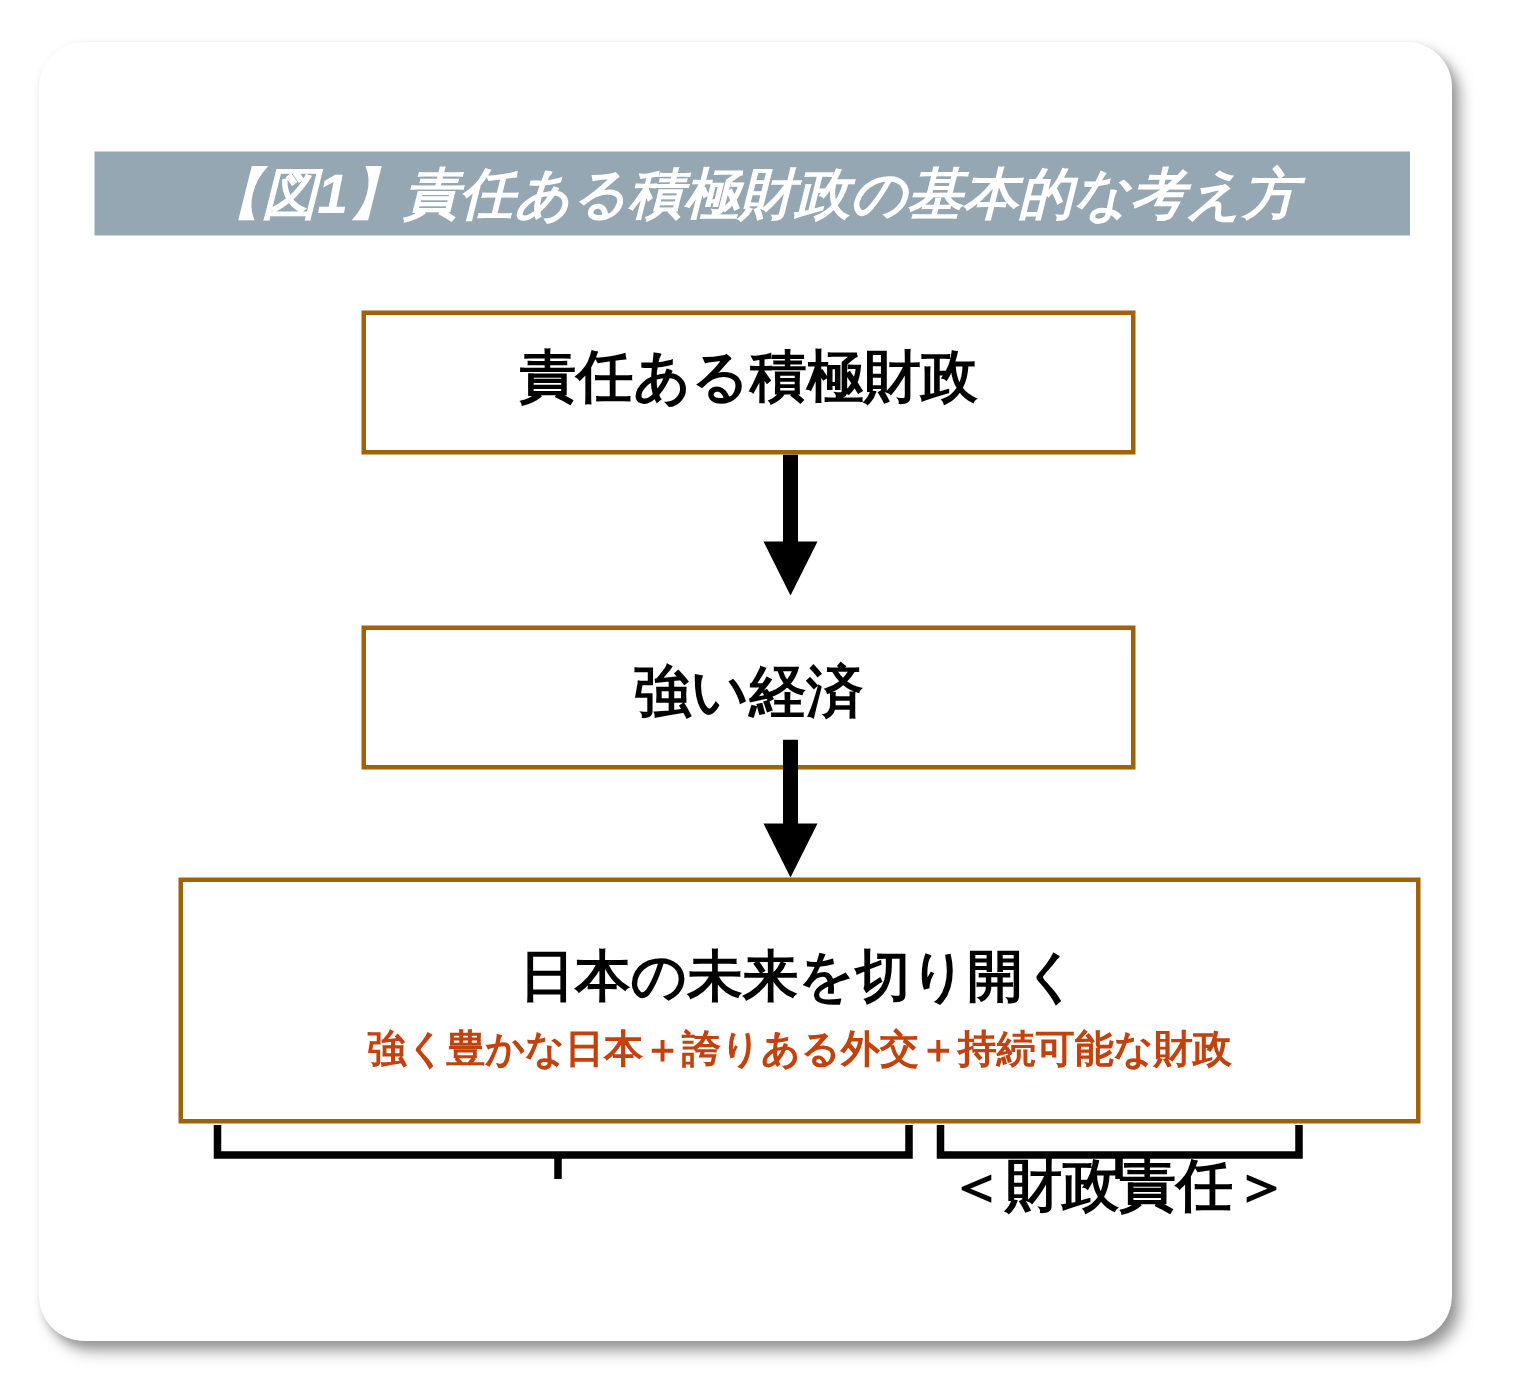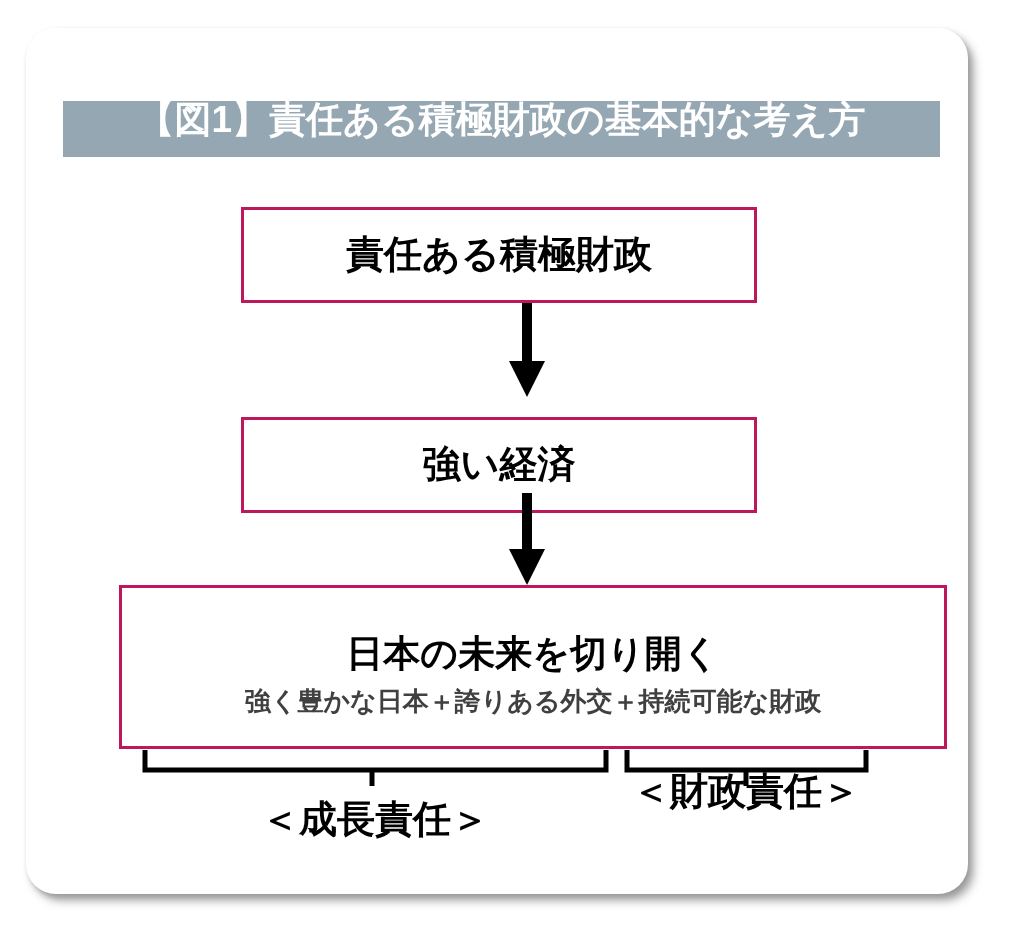--- a/index.html
+++ b/index.html
@@ -35,43 +35,45 @@
 
   
   .title-band {
     position: absolute;
     left: 37px;
     top: 73px;
     width: 877px;
     height: 56px;
     background: #95a7b2;
     display: flex;
-    align-items: flex-start;
+    align-items: center;
     justify-content: center;
     box-sizing: border-box;
+    font-style: italic;
   }
   .title-band-text {
     color: #ffffff;
     font-size: 37px;
     font-weight: bold;
     letter-spacing: 0px;
     line-height: 1;
     white-space: nowrap;
   }
 
   
   .flow-box {
     position: absolute;
     box-sizing: border-box;
     background: #ffffff;
-    border: 3px solid #be185d;
+    border: 3px solid #a16207;
     display: flex;
     flex-direction: column;
     align-items: center;
     justify-content: center;
+    font-family: Liberation Mono, monospace;
   }
   .box-1 {
     left: 215px;
     top: 179px;
     width: 516px;
     height: 96px;
   }
   .box-2 {
     left: 215px;
     top: 369px;
@@ -93,21 +95,21 @@
     line-height: 1.05;
     white-space: nowrap;
   }
   .box-3 .box-text-lg {
     font-size: 37px;
     margin-top: 16px;
   }
   .box-text-sm {
     font-size: 26px;
     font-weight: bold;
-    color: #404040;
+    color: #c2410c;
     line-height: 1.05;
     margin-top: 14px;
     white-space: nowrap;
   }
 
   
   .arrow {
     position: absolute;
     width: 44px;
   }
@@ -179,17 +181,16 @@
         <path d="M3,0 L3,20 L230,20 L230,36 M230,20 L464,20 L464,0" fill="none" stroke="#000000" stroke-width="5" vector-effect="non-scaling-stroke"></path>
       </svg>
     </div>
 
     <div class="brace brace-right">
       <svg viewBox="0 0 245 36" preserveAspectRatio="none" aria-hidden="true">
         <path d="M3,0 L3,20 L122,20 L122,36 M122,20 L242,20 L242,0" fill="none" stroke="#000000" stroke-width="5" vector-effect="non-scaling-stroke"></path>
       </svg>
     </div>
 
-    <div class="bracket-label label-left">＜成長責任＞</div>
     <div class="bracket-label label-right">＜財政責任＞</div>
 
   </div>
 </div>
 
 </body></html>

